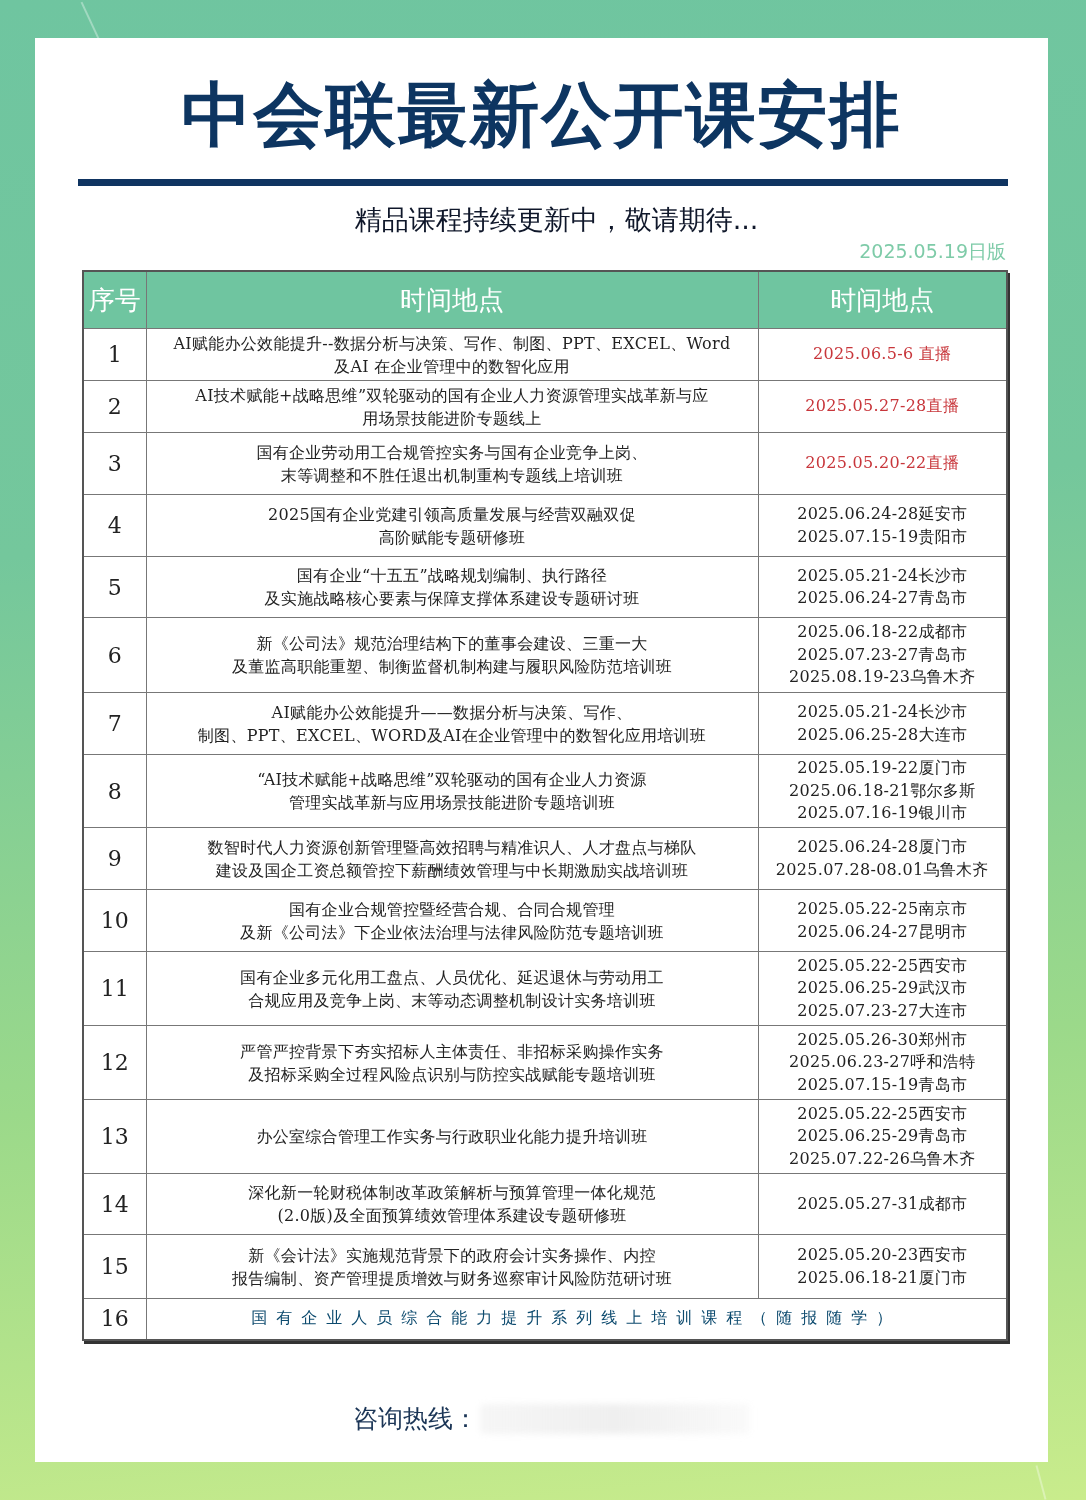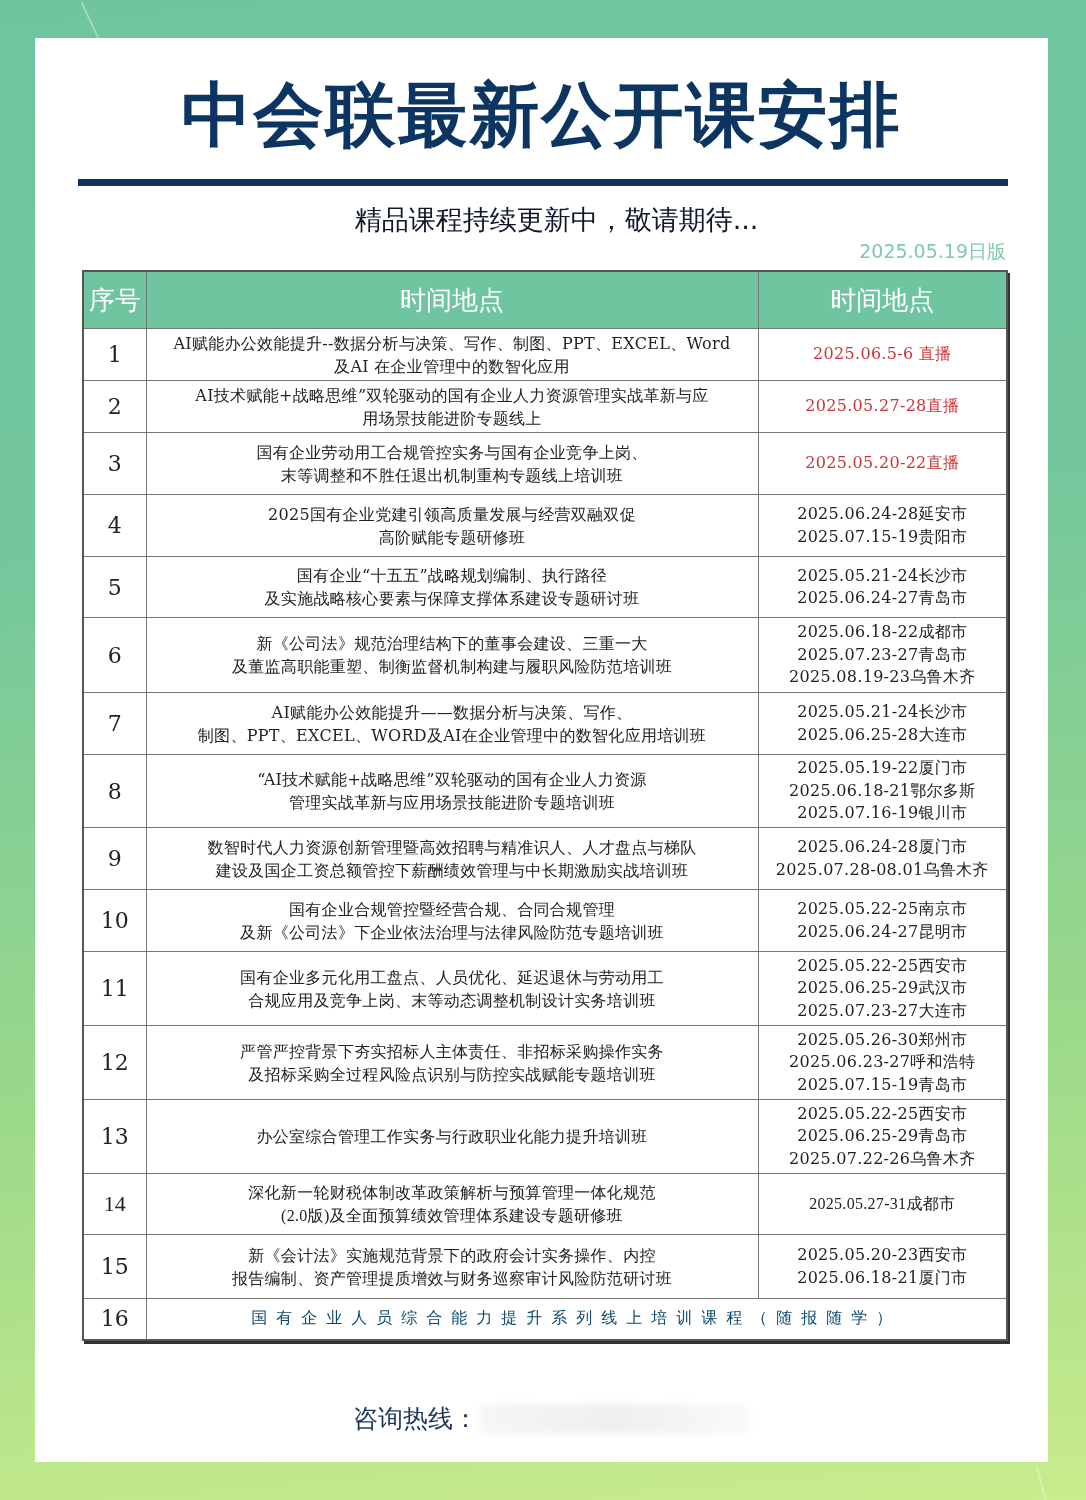--- a/index.html
+++ b/index.html
@@ -227,21 +227,21 @@
           <td class="num">13</td>
           <td class="topic">
             <span class="line">办公室综合管理工作实务与行政职业化能力提升培训班</span>
           </td>
           <td class="when">
             <span class="line">2025.05.22-25西安市</span>
             <span class="line">2025.06.25-29青岛市</span>
             <span class="line">2025.07.22-26乌鲁木齐</span>
           </td>
         </tr>
-        <tr style="height: 61px; font-family: Liberation Serif, serif;">
+        <tr style="height: 61px;">
           <td class="num">14</td>
           <td class="topic">
             <span class="line">深化新一轮财税体制改革政策解析与预算管理一体化规范</span>
             <span class="line">(2.0版)及全面预算绩效管理体系建设专题研修班</span>
           </td>
           <td class="when">
             <span class="line">2025.05.27-31成都市</span>
           </td>
         </tr>
         <tr style="height: 64px; padding-left: 36px;">

